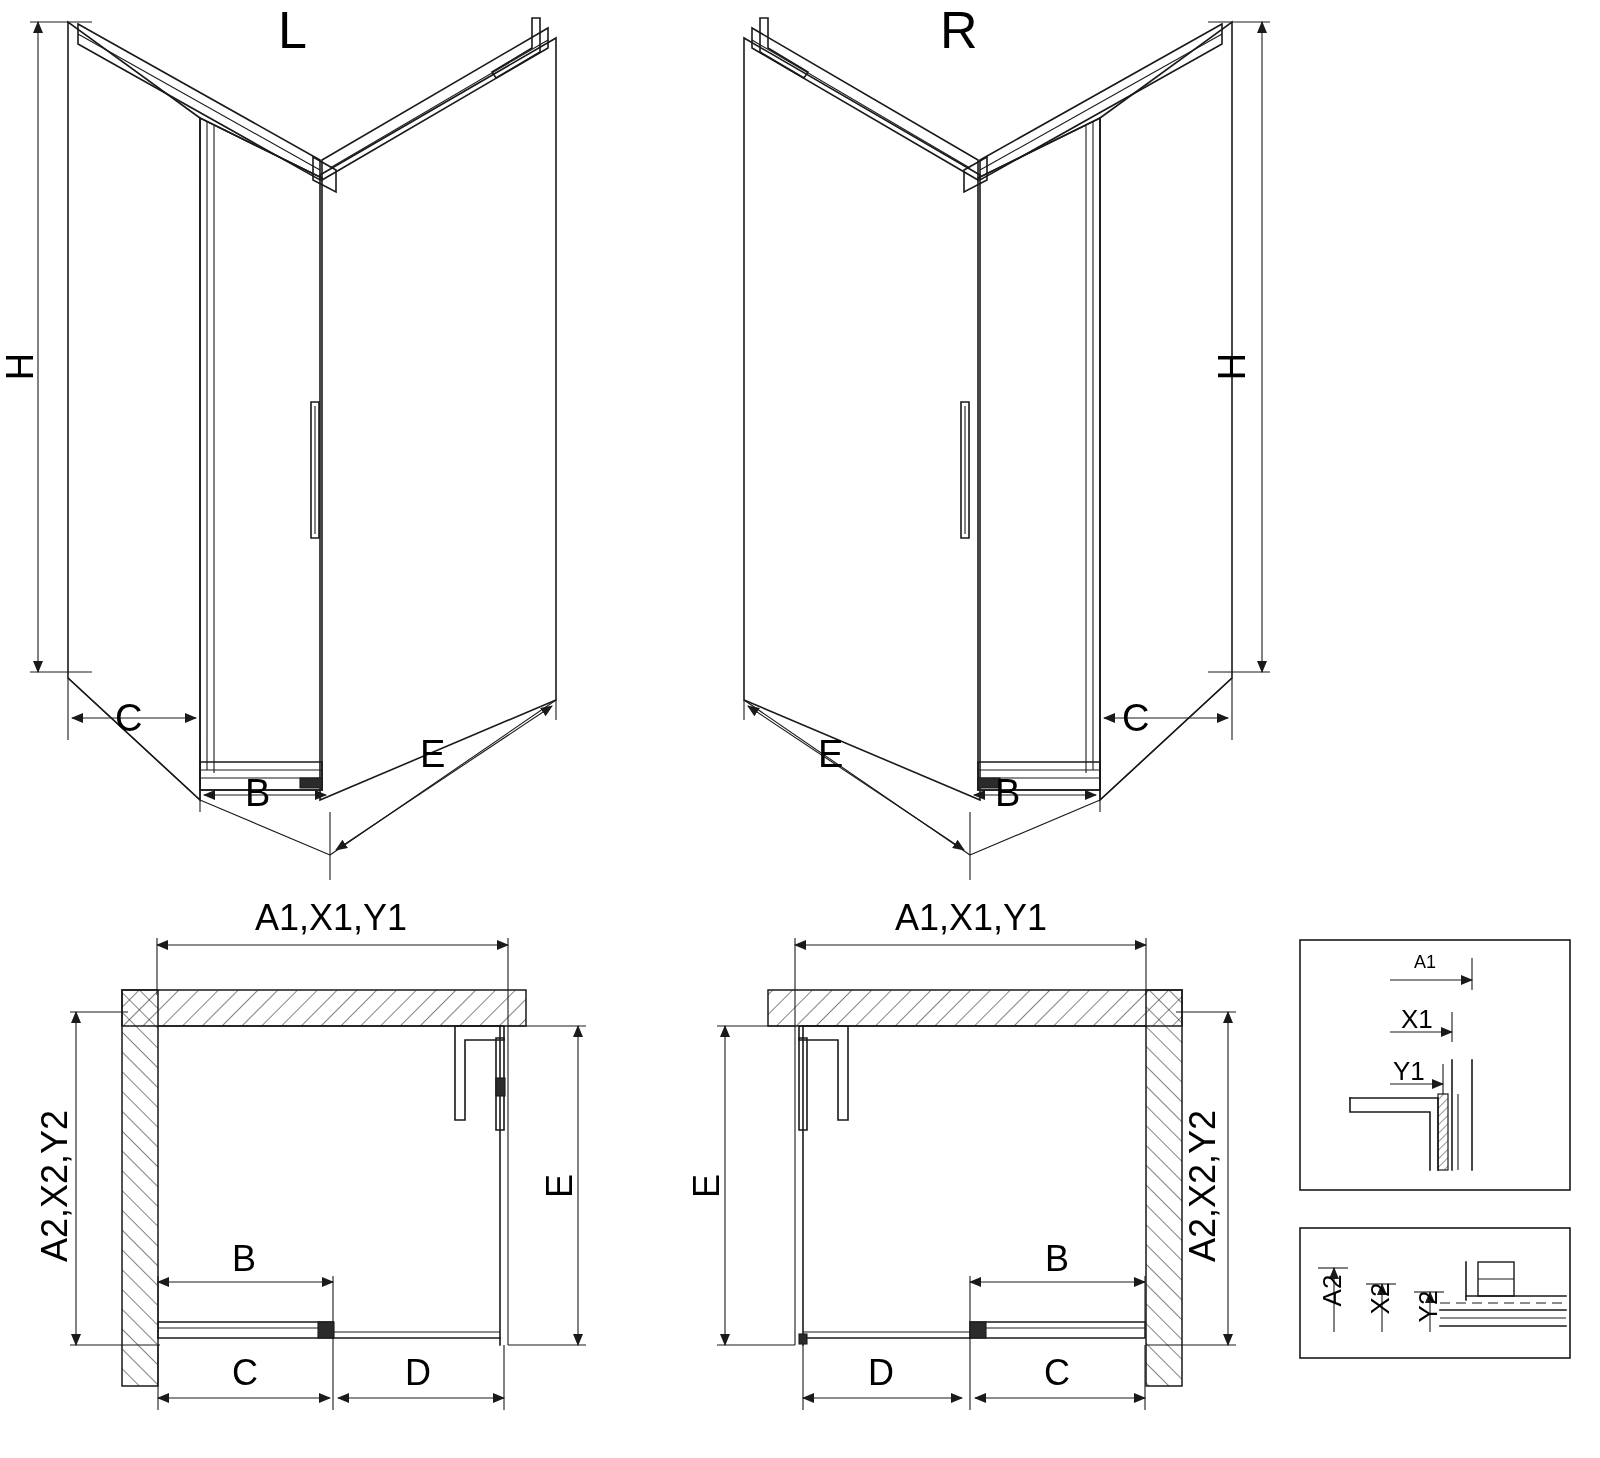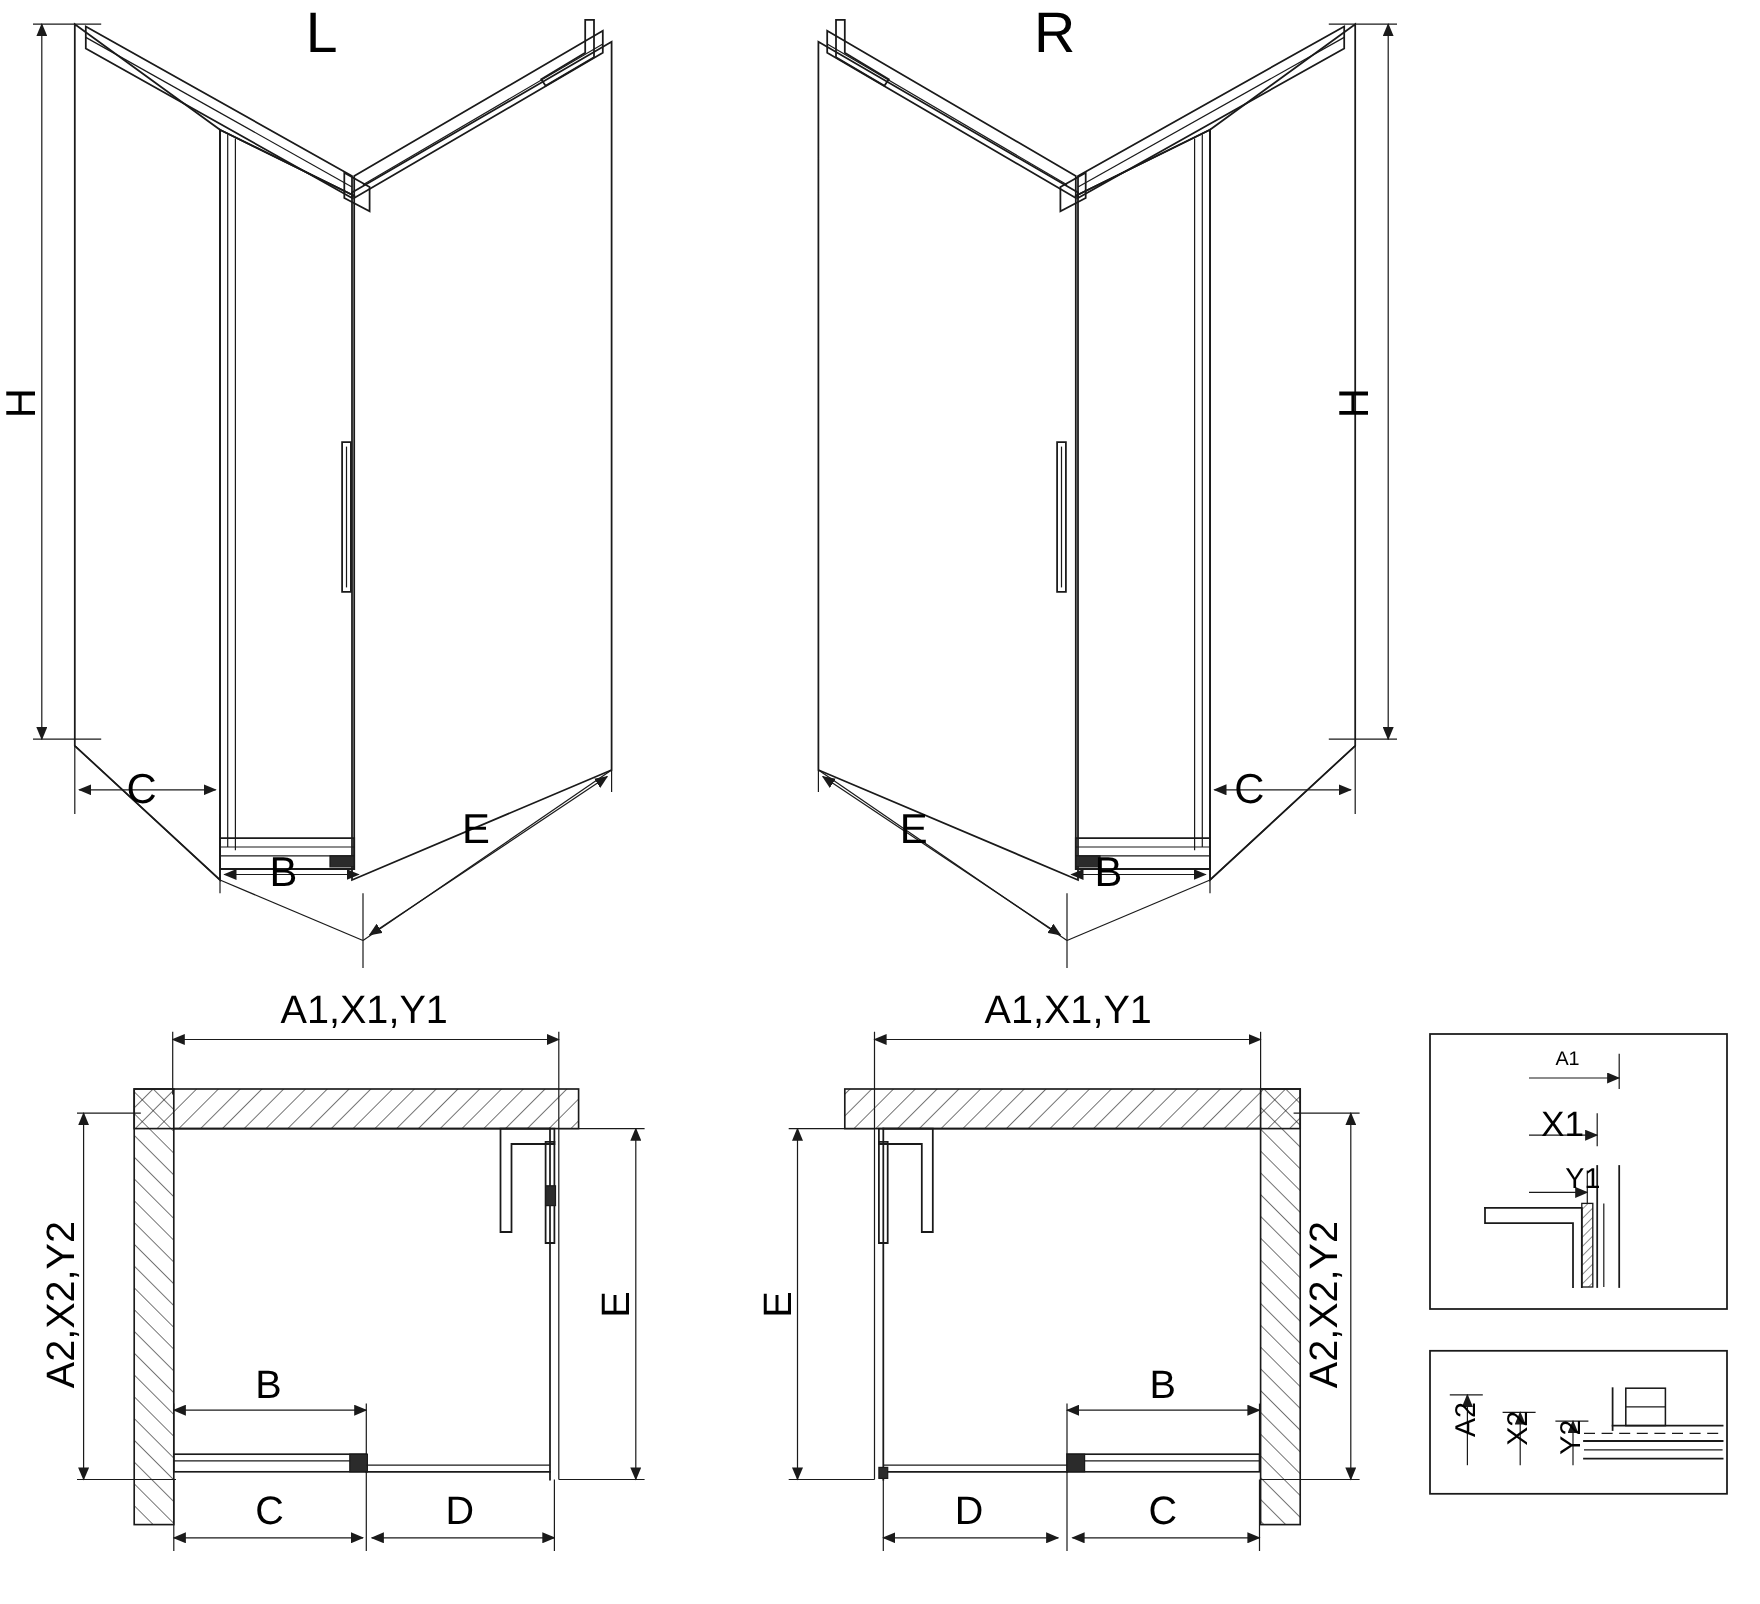--- a/index.html
+++ b/index.html
@@ -332,20 +332,20 @@
   <div style="position:absolute;left:232px;top:1238px;font-size:36px;" class="lbl">B</div>
   <div style="position:absolute;left:1045px;top:1238px;font-size:36px;" class="lbl">B</div>
 
   <div style="position:absolute;left:232px;top:1352px;font-size:36px;" class="lbl">C</div>
   <div style="position:absolute;left:405px;top:1352px;font-size:36px;" class="lbl">D</div>
 
   <div style="position:absolute;left:868px;top:1352px;font-size:36px;" class="lbl">D</div>
   <div style="position:absolute;left:1044px;top:1352px;font-size:36px;" class="lbl">C</div>
 
   <div style="position:absolute;left:1414px;top:952px;font-size:18px;" class="lbl">A1</div>
-  <div style="position:absolute;left:1401px;top:1004px;font-size:32px;" class="lbl">X1</div>
-  <div style="position:absolute;left:1393px;top:1056px;font-size:26px;margin-left:30px;" class="lbl">Y1</div>
+  <div style="position:absolute;left:1401px;top:1004px;font-size:26px;" class="lbl">X1</div>
+  <div style="position:absolute;left:1393px;top:1056px;font-size:26px;" class="lbl">Y1</div>
 
   <div style="position:absolute;left:1296px;top:1275px;width:72px;text-align:center;font-size:26px;transform:rotate(-90deg);" class="lbl">A2</div>
   <div style="position:absolute;left:1344px;top:1283px;width:72px;text-align:center;font-size:26px;transform:rotate(-90deg);" class="lbl">X2</div>
   <div style="position:absolute;left:1392px;top:1291px;width:72px;text-align:center;font-size:26px;transform:rotate(-90deg);" class="lbl">Y2</div>
 
 </div>
 
 </body></html>

